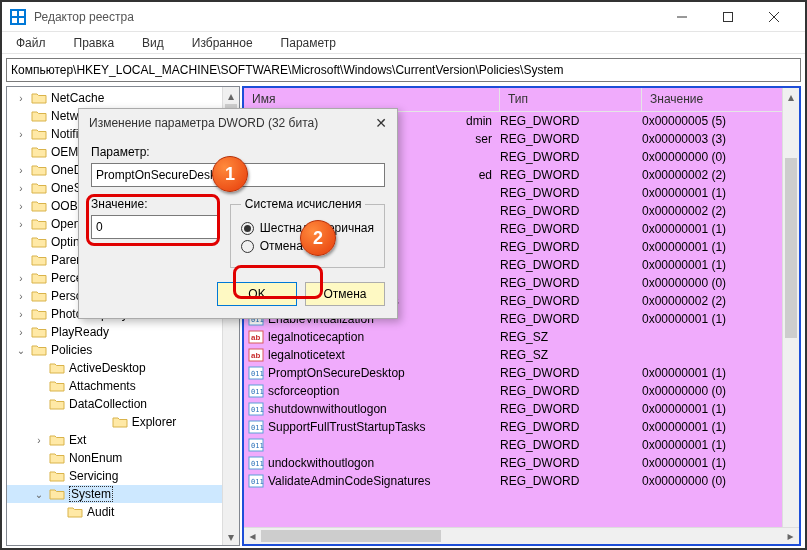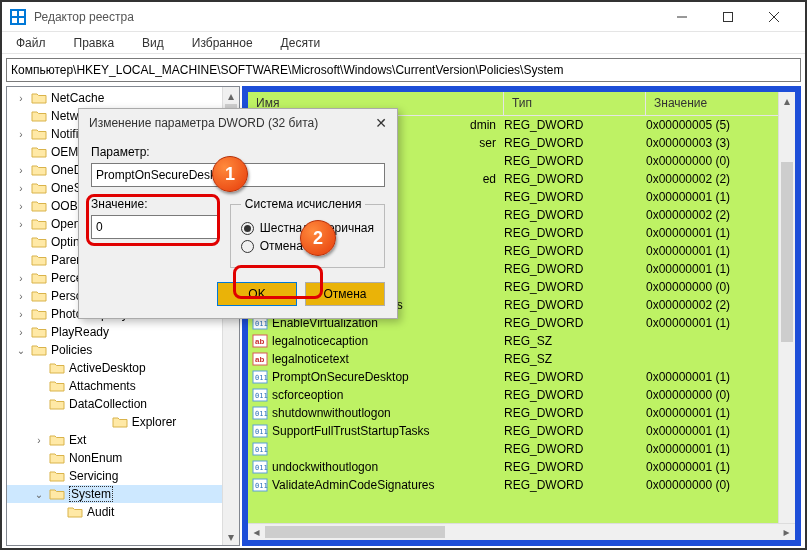--- a/index.html
+++ b/index.html
@@ -18,21 +18,21 @@
 .tree { padding: 2px 0; }
 .tree-node { display: flex; align-items: center; height: 18px; padding-left: 8px; cursor: default; white-space: nowrap; }
 .expander { width: 12px; text-align: center; color: #666; font-size: 10px; }
 .folder-icon { width: 16px; height: 14px; margin: 0 4px; }
 .tree-label { color: #000; }
 .tree-node.sel { background: #cde8ff; }
 .tree-node.sel .tree-label { border: 1px dotted #333; padding: 0 1px; }
 .vscroll { position: absolute; right: 0; top: 0; bottom: 0; width: 17px; background: #f0f0f0; border-left: 1px solid #ddd; }
 .vscroll .arrow { height: 17px; display: flex; align-items: center; justify-content: center; color: #666; }
 .vscroll .thumb { position: absolute; left: 2px; right: 2px; top: 17px; height: 60px; background: #cdcdcd; }
-.list-panel { flex: 1; border: 6px solid #1d4ed8; margin: 0 4px 2px 0; position: relative; overflow: hidden; background: #bef264; }
+.list-panel { flex: 1; border: 2px solid #1d4ed8; margin: 0 4px 2px 0; position: relative; overflow: hidden; background: #f0abfc; }
 .list-header { display: flex; height: 24px; border-bottom: 1px solid #e5e5e5; }
 .list-header .col { padding: 4px 8px; border-right: 1px solid #e5e5e5; color: #333; }
 .col-name { width: 256px; }
 .col-type { width: 142px; }
 .col-value { flex: 1; }
 .list-body { position: relative; }
 .row { display: flex; align-items: center; height: 18px; padding-left: 4px; }
 .row .rname { width: 252px; display: flex; align-items: center; gap: 4px; white-space: nowrap; overflow: hidden; }
 .row .rtype { width: 142px; }
 .row .rvalue { flex: 1; }
@@ -44,21 +44,21 @@
 .dlg-label { margin-bottom: 4px; color: #000; }
 .dlg-input { width: 100%; height: 24px; border: 1px solid #7a7a7a; background: #fff; padding: 0 4px; font-size: 12px; font-family: inherit; margin-bottom: 10px; }
 .dlg-row { display: flex; align-items: flex-start; gap: 8px; }
 .dlg-left { width: 130px; }
 .dlg-fieldset { border: 1px solid #bbb; padding: 6px 10px 10px; margin-left: 4px; flex: 1; }
 .dlg-fieldset legend { font-size: 12px; padding: 0 4px; }
 .radio-row { display: flex; align-items: center; gap: 6px; margin: 4px 0; }
 .radio { width: 13px; height: 13px; border: 1px solid #333; border-radius: 50%; display: inline-flex; align-items: center; justify-content: center; }
 .radio.checked::after { content: ""; width: 7px; height: 7px; background: #333; border-radius: 50%; }
 .dlg-buttons { display: flex; justify-content: flex-end; gap: 8px; margin-top: 14px; }
-.dlg-btn { width: 80px; height: 24px; border: 1px solid #adadad; background: #eab308; font-size: 12px; font-family: inherit; cursor: default; }
+.dlg-btn { width: 80px; height: 24px; border: 1px solid #adadad; background: #fef9c3; font-size: 12px; font-family: inherit; cursor: default; }
 .dlg-btn.primary { border: 1px solid #0078d7; }
 .callout { position: absolute; width: 36px; height: 36px; border-radius: 50%; background: radial-gradient(circle at 35% 30%, #ff8a3c, #e63b0a); border: 1px solid #b52f08; color: #fff; font-weight: bold; font-size: 18px; display: flex; align-items: center; justify-content: center; box-shadow: 1px 2px 3px rgba(0,0,0,0.4); z-index: 20; }
 .hl-red { position: absolute; border: 3px solid #e00000; border-radius: 8px; pointer-events: none; z-index: 15; }
 .hscroll { position: absolute; left: 0; right: 0; bottom: 0; height: 17px; background: #f0f0f0; border-top: 1px solid #ddd; display: flex; align-items: center; }
 .hscroll .arrow { width: 17px; text-align: center; color: #666; }
 .hscroll .track { flex: 1; position: relative; height: 100%; }
 .hscroll .thumb { position: absolute; top: 2px; bottom: 2px; left: 0; width: 180px; background: #cdcdcd; }
 </style>
 </head>
 <body>
@@ -91,21 +91,21 @@
         </svg>
       </div>
   </div>
 </div>
 
 <div class="menubar">
   <span>Файл</span>
   <span>Правка</span>
   <span>Вид</span>
   <span>Избранное</span>
-  <span>Десяти</span>
+  <span>Параметр</span>
 </div>
 
 <div class="addressbar">
   <span>Компьютер\HKEY_LOCAL_MACHINE\SOFTWARE\Microsoft\Windows\CurrentVersion\Policies\System</span>
 </div>
 
 <div class="main">
   <div class="tree-panel">
     <div class="tree" id="tree">
         <div class="tree-node" style="padding-left: 8px;">

